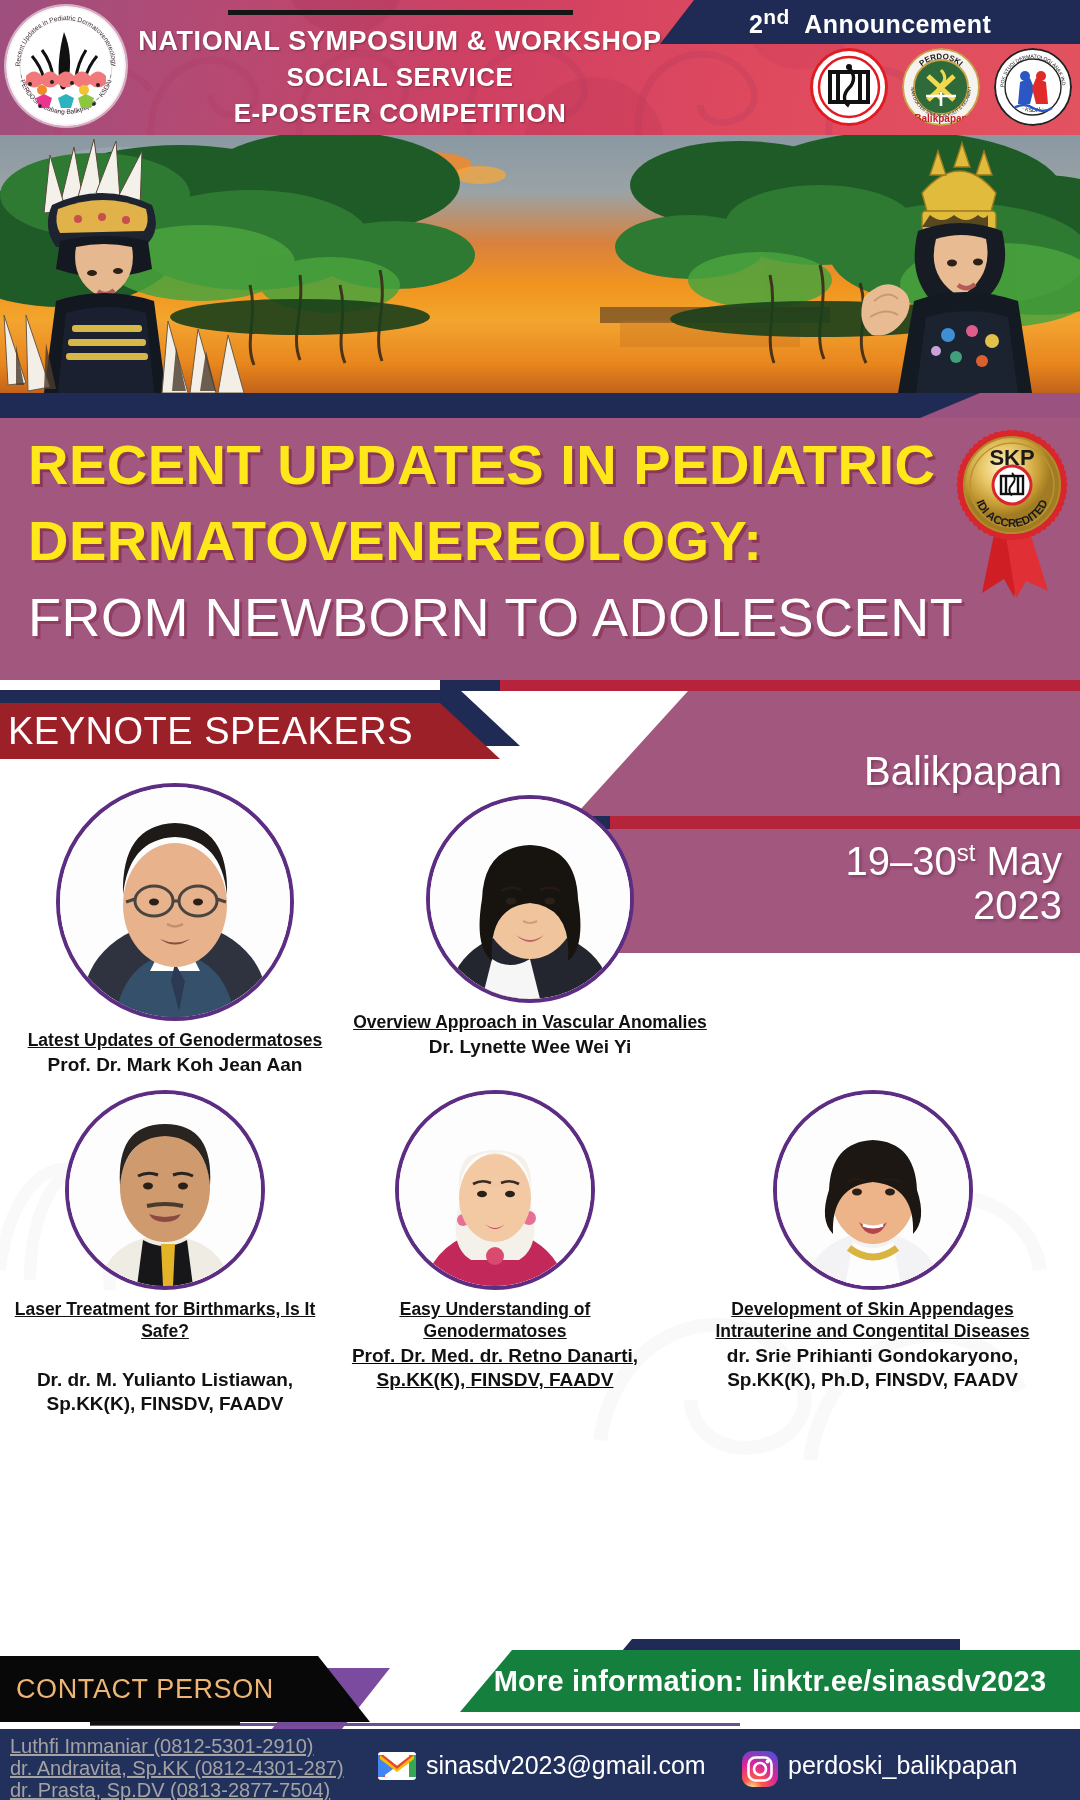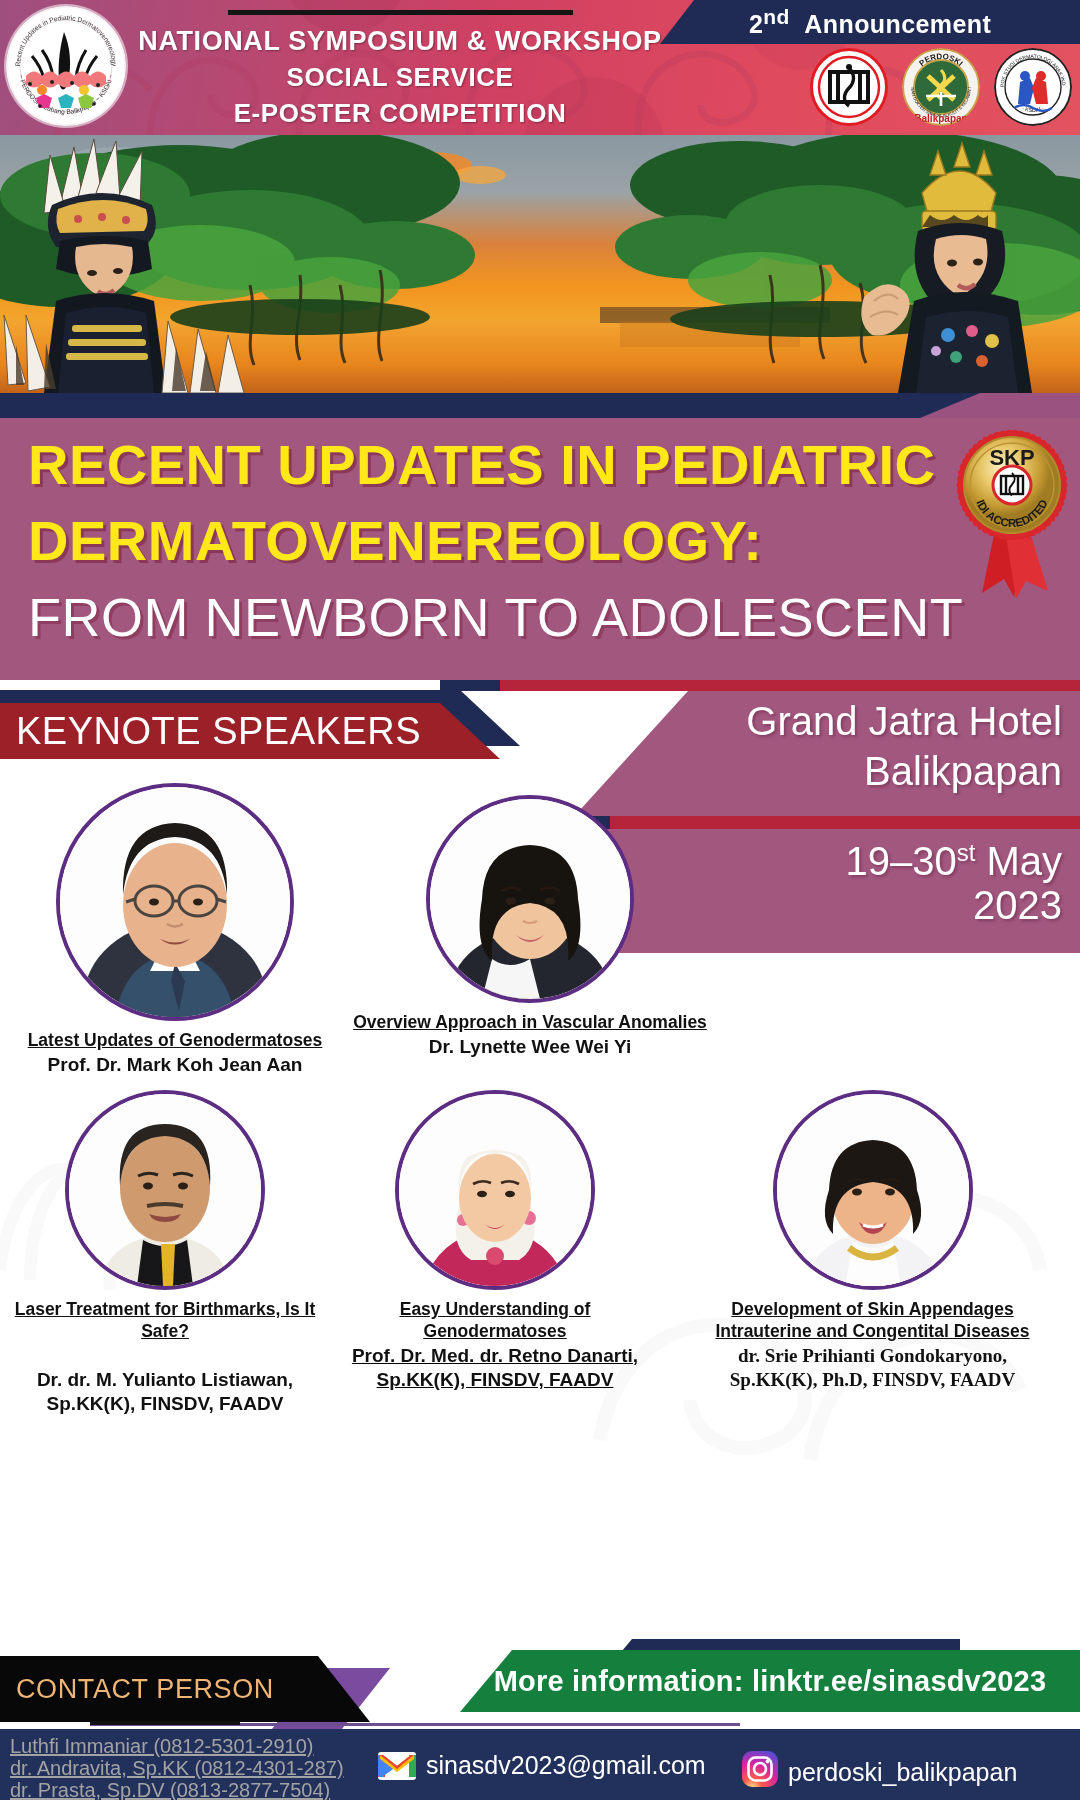--- a/index.html
+++ b/index.html
@@ -63,21 +63,21 @@
 
   .venue-shape{position:absolute;right:0;top:0;width:630px;height:273px;background:#a2577f;
     clip-path:polygon(248px 0,100% 0,100% 100%,0 100%);}
   .venue-stripe{position:absolute;background:#b5243a;height:13px;}
   .venue-stripe .navy{position:absolute;left:0;top:0;width:60px;height:13px;background:#1f2b54;}
   .venue-text{position:absolute;right:18px;text-align:right;color:#fff;
     font-size:40px;line-height:50px;text-shadow:2px 2px 3px rgba(90,30,60,.45);}
 
   .kn-band{position:absolute;left:0;top:23px;width:500px;height:56px;background:#9c2027;
     clip-path:polygon(0 0,440px 0,500px 100%,0 100%);display:flex;align-items:center;}
-  .kn-band span{color:#fff;font-size:38px;padding-left:16px;letter-spacing:.5px;}
+  .kn-band span{color:#fff;font-size:38px;padding-left:8px;letter-spacing:.5px;}
   .kn-band-shadow{position:absolute;left:0;top:10px;width:520px;height:56px;background:#1f2b54;
     clip-path:polygon(0 0,460px 0,520px 100%,0 100%);}
 
   .speakers{position:absolute;left:0;top:90px;width:1080px;}
   .sp{position:absolute;text-align:center;}
   .ring{border-radius:50%;border:4px solid #5c2d83;overflow:hidden;background:#fff;margin:0 auto;}
   .sp .topic{font-weight:bold;font-size:17.5px;line-height:22px;text-decoration:underline;color:#111;margin-top:8px;}
   .sp .nm{font-weight:bold;font-size:19px;line-height:24px;color:#111;margin-top:2px;}
 
   
@@ -91,21 +91,21 @@
 
   .mi-band{position:absolute;right:0;top:1650px;width:620px;height:62px;background:#15803d;
     clip-path:polygon(52px 0,100% 0,100% 100%,0 100%);display:flex;align-items:center;justify-content:center;}
   .mi-band span{color:#fff;font-weight:bold;font-size:29px;letter-spacing:.2px;}
   .mi-navy{position:absolute;right:120px;top:1639px;width:380px;height:62px;background:#1f2b54;
     clip-path:polygon(52px 0,100% 0,100% 100%,0 100%);}
 
   .footer{position:absolute;left:0;top:1729px;width:1080px;height:71px;background:#22305c;}
   .f-contacts{position:absolute;left:10px;top:6px;color:#a3a3a3;font-size:20px;line-height:22px;text-decoration:underline;}
   .f-mail{position:absolute;left:378px;top:22px;display:flex;align-items:center;gap:10px;color:#fff;font-size:25px;}
-  .f-ig{position:absolute;left:742px;top:22px;display:flex;align-items:flex-end;gap:10px;color:#fff;font-size:25px;}
+  .f-ig{position:absolute;left:742px;top:22px;display:flex;align-items:flex-start;gap:10px;color:#fff;font-size:25px;}
   .gmail-ico{width:38px;height:28px;}
   .ig-ico{width:36px;height:36px;border-radius:10px;}
 </style>
 </head>
 <body>
 
 <div id="poster">
 
   <div class="header">
     <div class="hdr-swirl"></div>
@@ -493,21 +493,20 @@
       </svg>
     </div>
 
     <div class="venue-shape"></div>
     <div class="venue-stripe" style="right:0;top:-2px;width:640px;">
       <span class="navy"></span>
     </div>
     <div class="venue-stripe" style="right:0;top:136px;width:530px;">
       <span class="navy"></span>
     </div>
-    <div class="venue-text" style="top:16px;">Grand Jatra Hotel</div>
     <div class="venue-text" style="top:66px;">Balikpapan</div>
     <div class="venue-text" style="top:148px;">
       <span>19–30</span><sup style="font-size:24px">st</sup><span> May</span>
     </div>
     <div class="venue-text" style="top:200px;">2023</div>
 
     <div class="kn-band-shadow"></div>
     <div class="kn-band">
       <span>KEYNOTE SPEAKERS</span>
     </div>
@@ -645,21 +644,21 @@
                 <path d="M70 88 q10 -5 19 -1"></path>
                 <path d="M104 87 q10 -4 19 1"></path>
               </g>
             <path d="M82 128 q14 12 28 0 q-5 12 -14 12 q-9 0 -14 -12 z" fill="#b4454f"></path>
             <path d="M86 131 q10 4 20 0" stroke="#fff" stroke-width="3" fill="none"></path>
             <path d="M72 154 q24 18 48 0" stroke="#d9b441" stroke-width="7" fill="none"></path>
           </svg>
         </div>
         <div class="topic" style="white-space:pre-line;">Development of Skin Appendages
 Intrauterine and Congentital Diseases</div>
-        <div class="nm" style="white-space:pre-line;font-family:Liberation Serif, serif;">dr. Srie Prihianti Gondokaryono,
+        <div class="nm" style="white-space:pre-line;">dr. Srie Prihianti Gondokaryono,
 Sp.KK(K), Ph.D, FINSDV, FAADV</div>
       </div>
 
     </div>
   </div>
 
   <div class="cp-purple"></div>
   <div class="cp-band">
     <span>CONTACT PERSON</span>
   </div>

